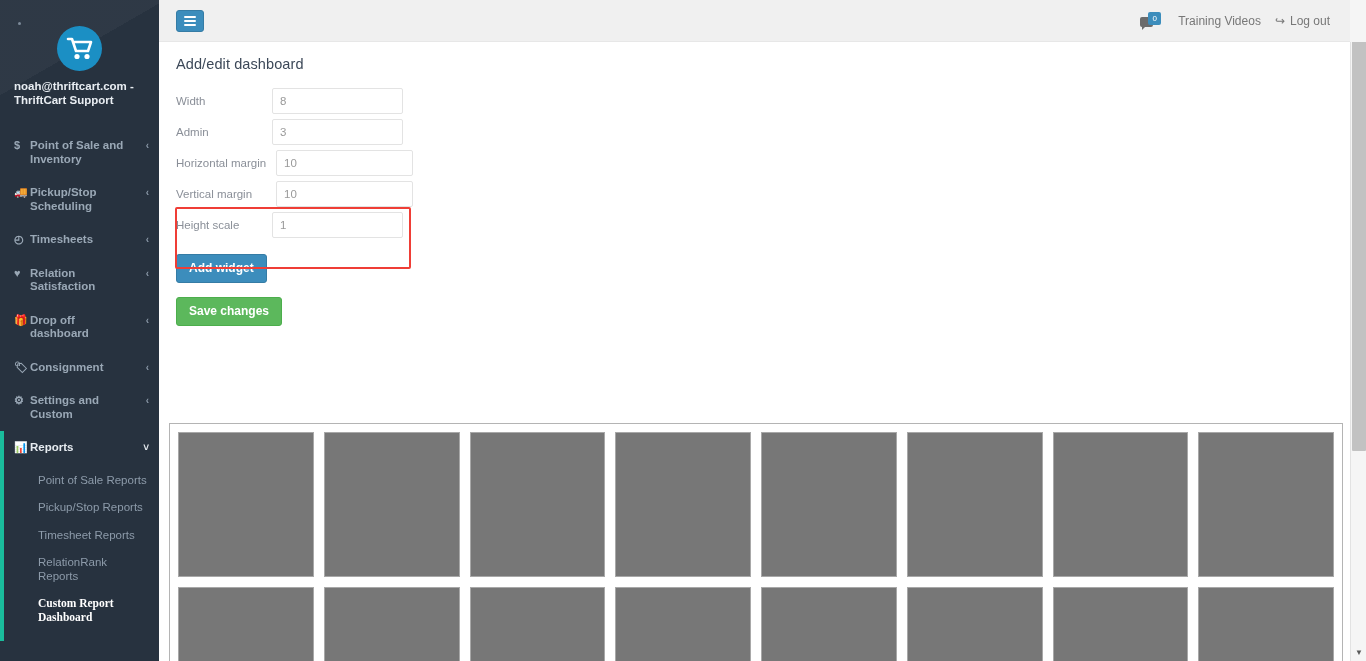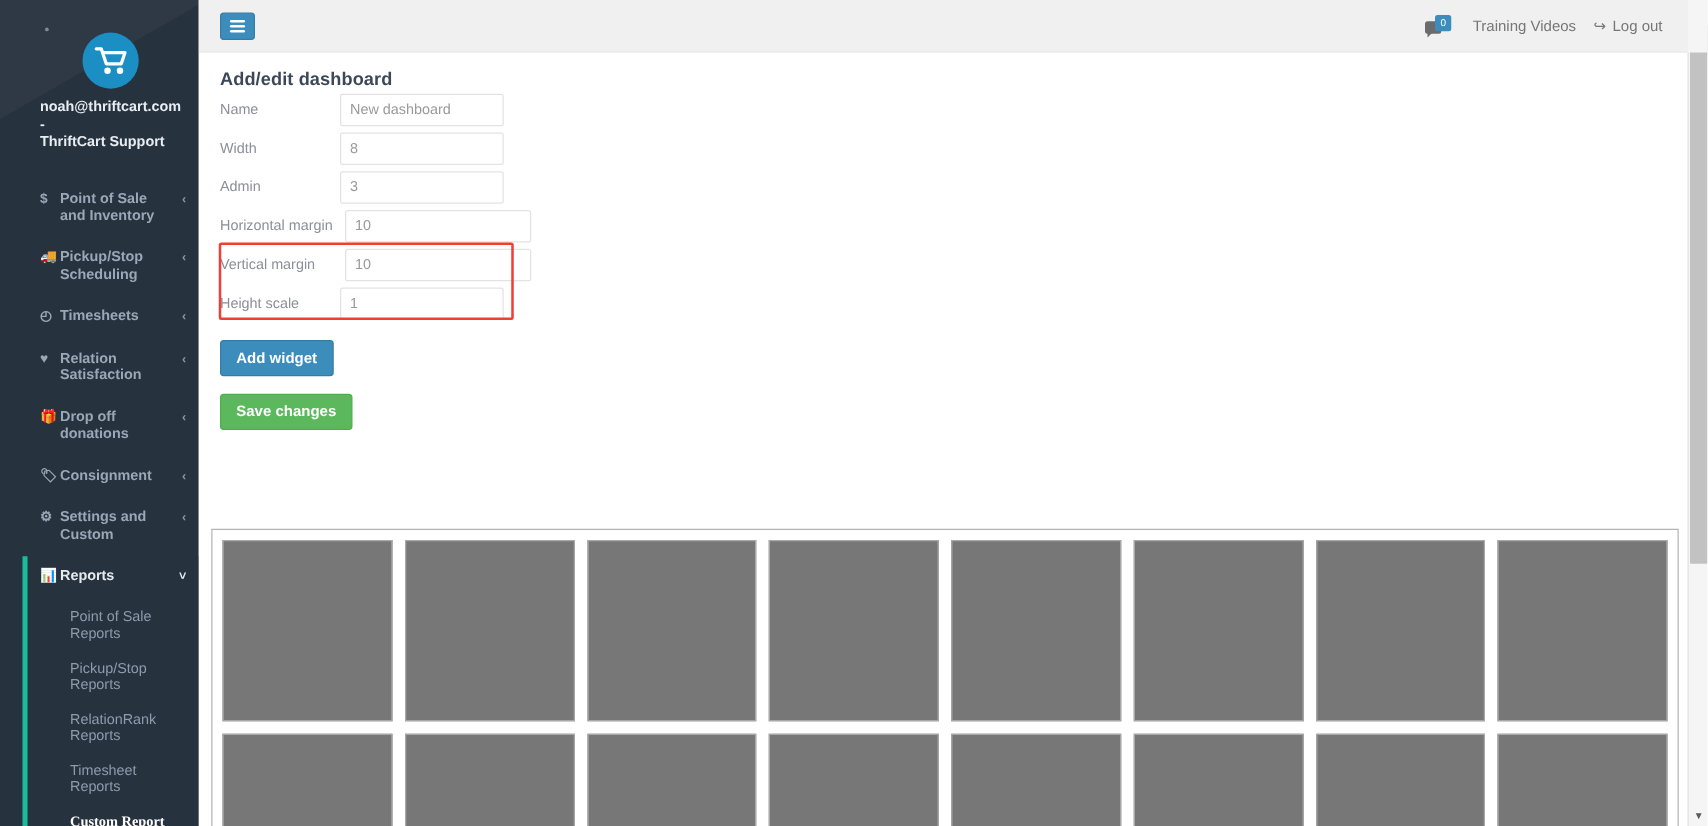--- a/index.html
+++ b/index.html
@@ -11,21 +11,20 @@
   }
   #app { position: relative; width: 1366px; height: 661px; display: flex; }
 
   
   #sidebar {
     width: 159px; height: 661px;
     background: #27323f;
     position: relative;
     flex: 0 0 159px;
     overflow: hidden;
-    padding-left: 18px;
   }
   
   #sidebar .sheen {
     position: absolute; left:0; top:0; width:159px; height:135px;
     background: linear-gradient(150deg, rgba(255,255,255,0.035) 0%, rgba(255,255,255,0.035) 42%, rgba(0,0,0,0.0) 42%);
     pointer-events: none;
   }
   .brand-block {
     position: relative;
     padding: 26px 0 14px 0;
@@ -174,21 +173,22 @@
 
   
   #content {
     position: relative;
     padding: 14px 0 0 17px;
     height: 619px;
   }
   .page-title {
     color: #3c4858;
     font-size: 14.5px;
-    font-weight: bold;
+    font-weight: normal;
+    margin-bottom: 13px;
     letter-spacing: 0.1px;
   }
   .form {
     position: relative;
     width: 400px;
   }
   .form-row {
     display: flex;
     align-items: center;
     height: 31px;
@@ -210,21 +210,21 @@
     border: 1px solid #e3e3e3;
     border-radius: 2px;
     background: #ffffff;
     color: #9a9a9a;
     font-size: 11.5px;
     font-family: "Liberation Sans", sans-serif;
     padding: 0 7px;
     outline: none;
   }
   .form-row.wide .lbl { flex: 0 0 100px; }
-  .form-row.wide input.inp { width: 149px; }
+  .form-row.wide input.inp { width: 137px; }
 
   
   .red-box {
     position: absolute;
     left: -1px;
     top: 122px;
     width: 236px;
     height: 62px;
     border: 2px solid #ef3e36;
     border-radius: 2px;
@@ -340,21 +340,21 @@
       </div>
 
       <div class="nav-item">
         <span class="ni-icon">♥</span>
         <span class="ni-label">Relation Satisfaction</span>
         <span class="ni-caret">‹</span>
       </div>
 
       <div class="nav-item">
         <span class="ni-icon">🎁</span>
-        <span class="ni-label">Drop off donations</span>
+        <span class="ni-label">Drop off dashboard</span>
         <span class="ni-caret">‹</span>
       </div>
 
       <div class="nav-item">
         <span class="ni-icon">🏷</span>
         <span class="ni-label">Consignment</span>
         <span class="ni-caret">‹</span>
       </div>
 
       <div class="nav-item">
@@ -365,22 +365,22 @@
 
       <div class="nav-group open">
         <div class="nav-item is-open">
           <span class="ni-icon">📊</span>
           <span class="ni-label">Reports</span>
           <span class="ni-caret">˅</span>
         </div>
         <div class="subnav">
           <a class="sub-item">Point of Sale Reports</a>
           <a class="sub-item">Pickup/Stop Reports</a>
+          <a class="sub-item">Timesheet Reports</a>
           <a class="sub-item">RelationRank Reports</a>
-          <a class="sub-item">Timesheet Reports</a>
           <a class="sub-item active">Custom Report Dashboard</a>
         </div>
       </div>
 
     </nav>
   </aside>
 
   <section id="main">
 
     <header id="topbar">
@@ -405,26 +405,20 @@
         </a>
       </div>
     </header>
 
     <div id="content">
 
       <h1 class="page-title">Add/edit dashboard</h1>
 
       <div class="form">
 
-        <div class="form-row">
-          <div class="lbl">Name</div>
-          <div class="fld">
-            <input class="inp" type="text" value="New dashboard" style="">
-          </div>
-        </div>
 
         <div class="form-row">
           <div class="lbl">Width</div>
           <div class="fld">
             <input class="inp" type="text" value="8" style="">
           </div>
         </div>
 
         <div class="form-row">
           <div class="lbl">Admin</div>

